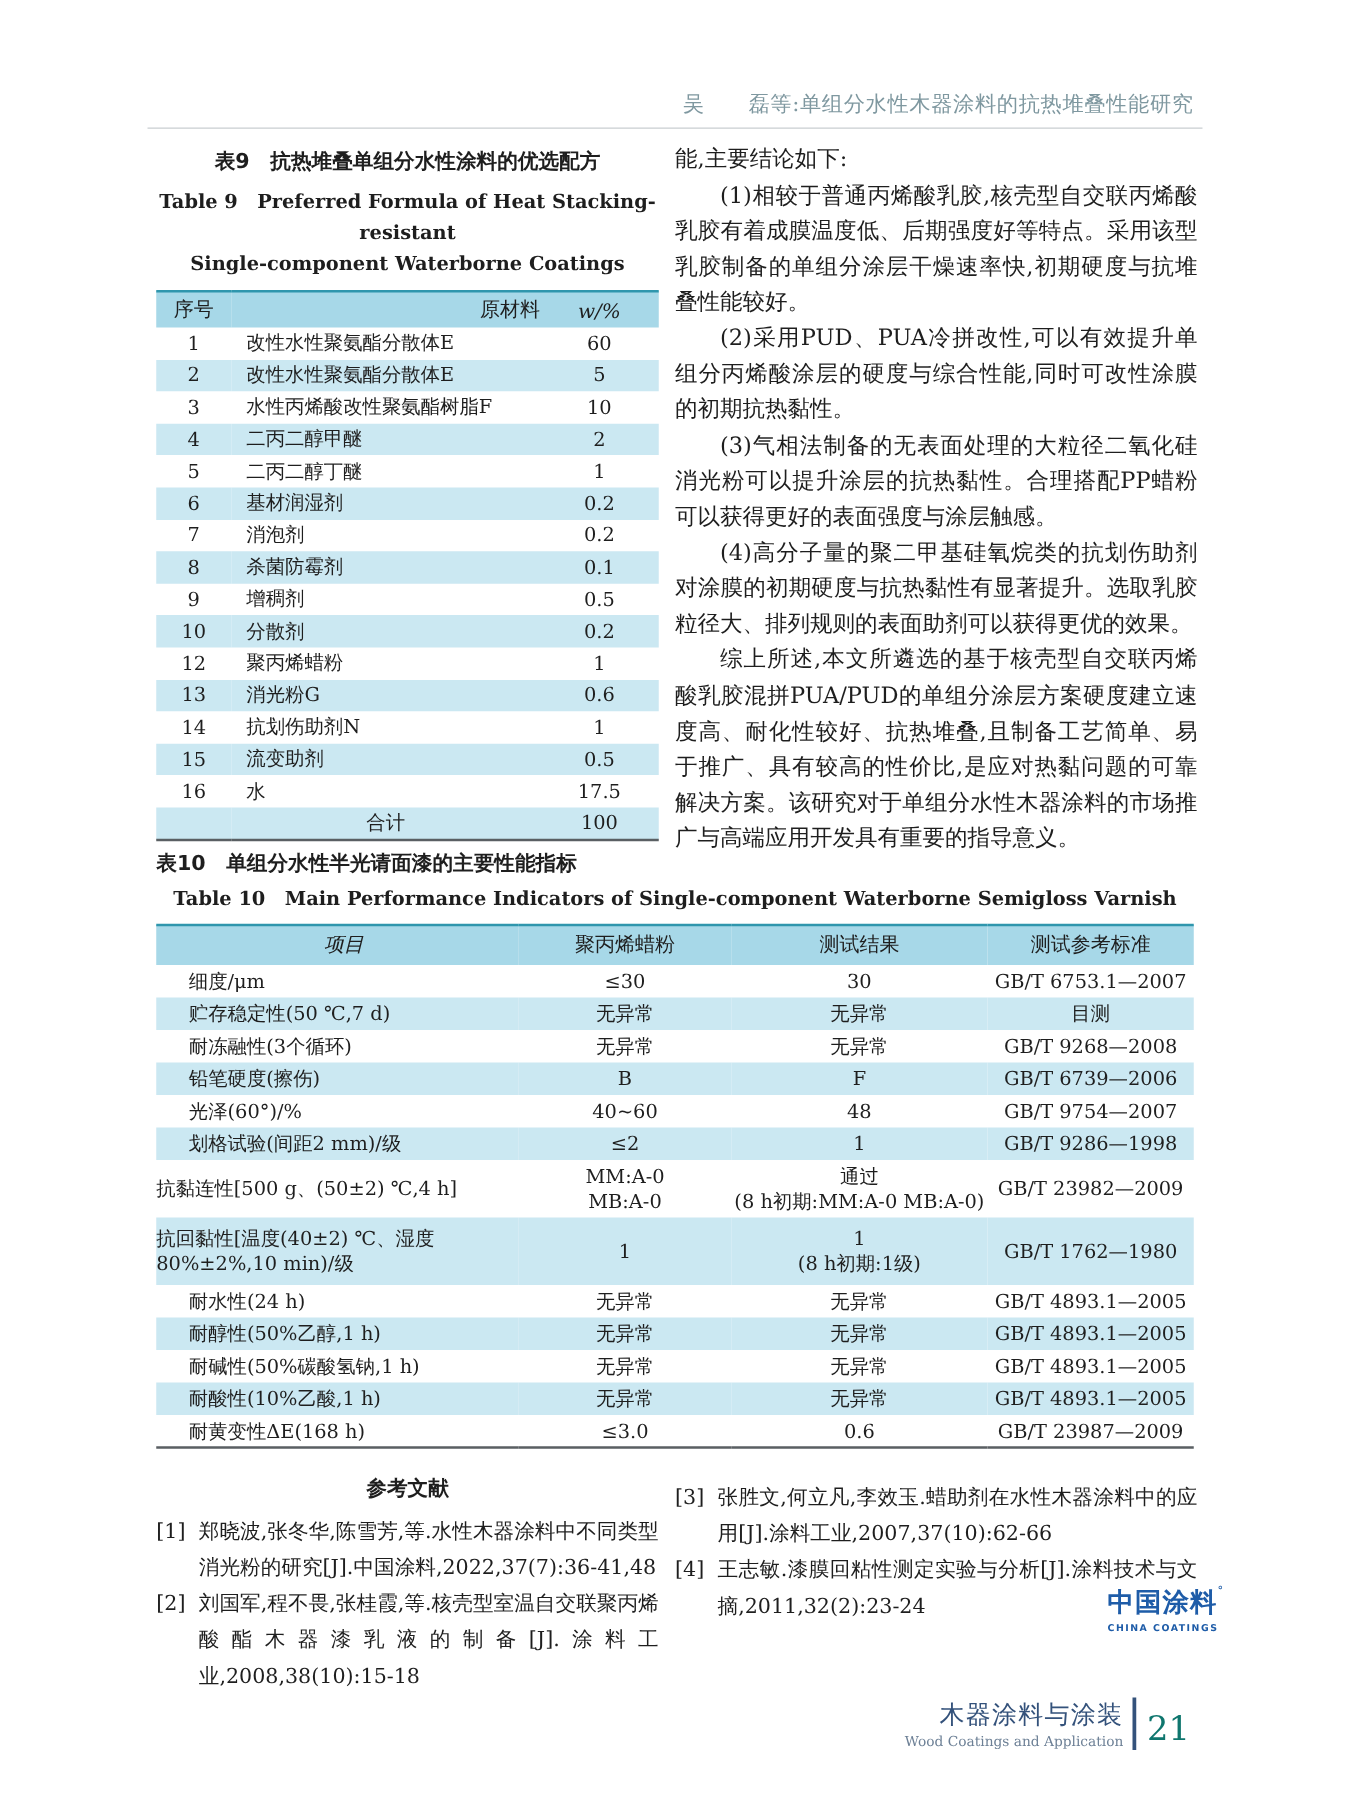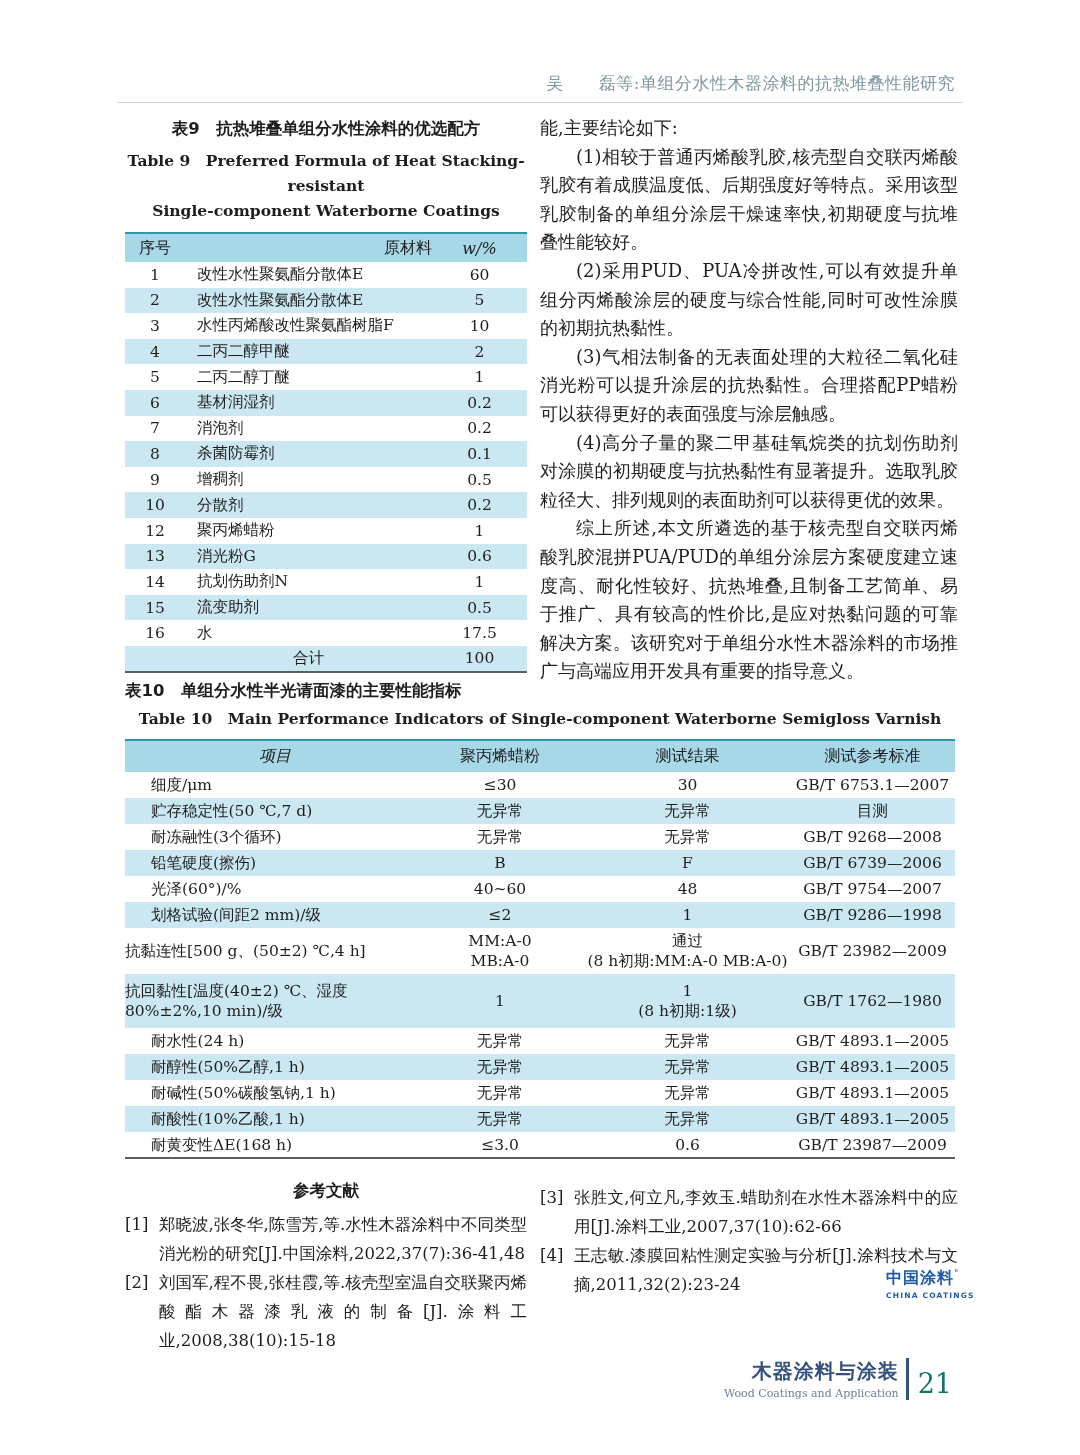--- a/index.html
+++ b/index.html
@@ -81,34 +81,34 @@
   .refs-left { position:absolute; left:125px; top:1210px; width:402px; }
   .refs-right { position:absolute; left:540px; top:1183px; width:418px; }
   .ref { display:flex; font-size:16.5px; line-height:29px; }
   .ref .ref-label { width:34px; flex:none; }
   .ref .ref-text { flex:1; text-align:justify; }
 
   
   .cc-logo { position:absolute; left:886px; top:1268px; text-align:left; }
   .cc-cn {
     font-family:"DejaVu Sans","Liberation Sans",sans-serif;
-    font-weight:bold; font-size:16px; color:#1e5ca8; letter-spacing:1px;
+    font-weight:bold; font-size:21px; color:#1e5ca8; letter-spacing:1px;
   }
   .cc-mark { font-size:9px; vertical-align:top; color:#1e5ca8; }
   .cc-en {
     font-family:"DejaVu Sans","Liberation Sans",sans-serif;
     font-size:7.5px; color:#1e5ca8; letter-spacing:1.2px; font-weight:bold; margin-top:2px;
   }
 
   
   .footer { position:absolute; right:128px; top:1358px; display:flex; align-items:center; }
   .footer-titles { text-align:right; }
   .footer-cn {
     font-family:"DejaVu Sans","Liberation Sans",sans-serif;
-    font-weight:bold; font-size:20px; color:#34527b; letter-spacing:1px;
+    font-weight:normal; font-size:20px; color:#34527b; letter-spacing:1px;
   }
   .footer-en { font-size:11px; color:#6d8096; margin-top:2px; }
   .footer-bar { width:3px; height:42px; background:#34527b; margin:0 9px 0 7px; }
   .footer-page { font-size:27px; color:#0f766e; padding-top:8px; }
 </style>
 </head>
 <body>
 
 <div class="page">
 

